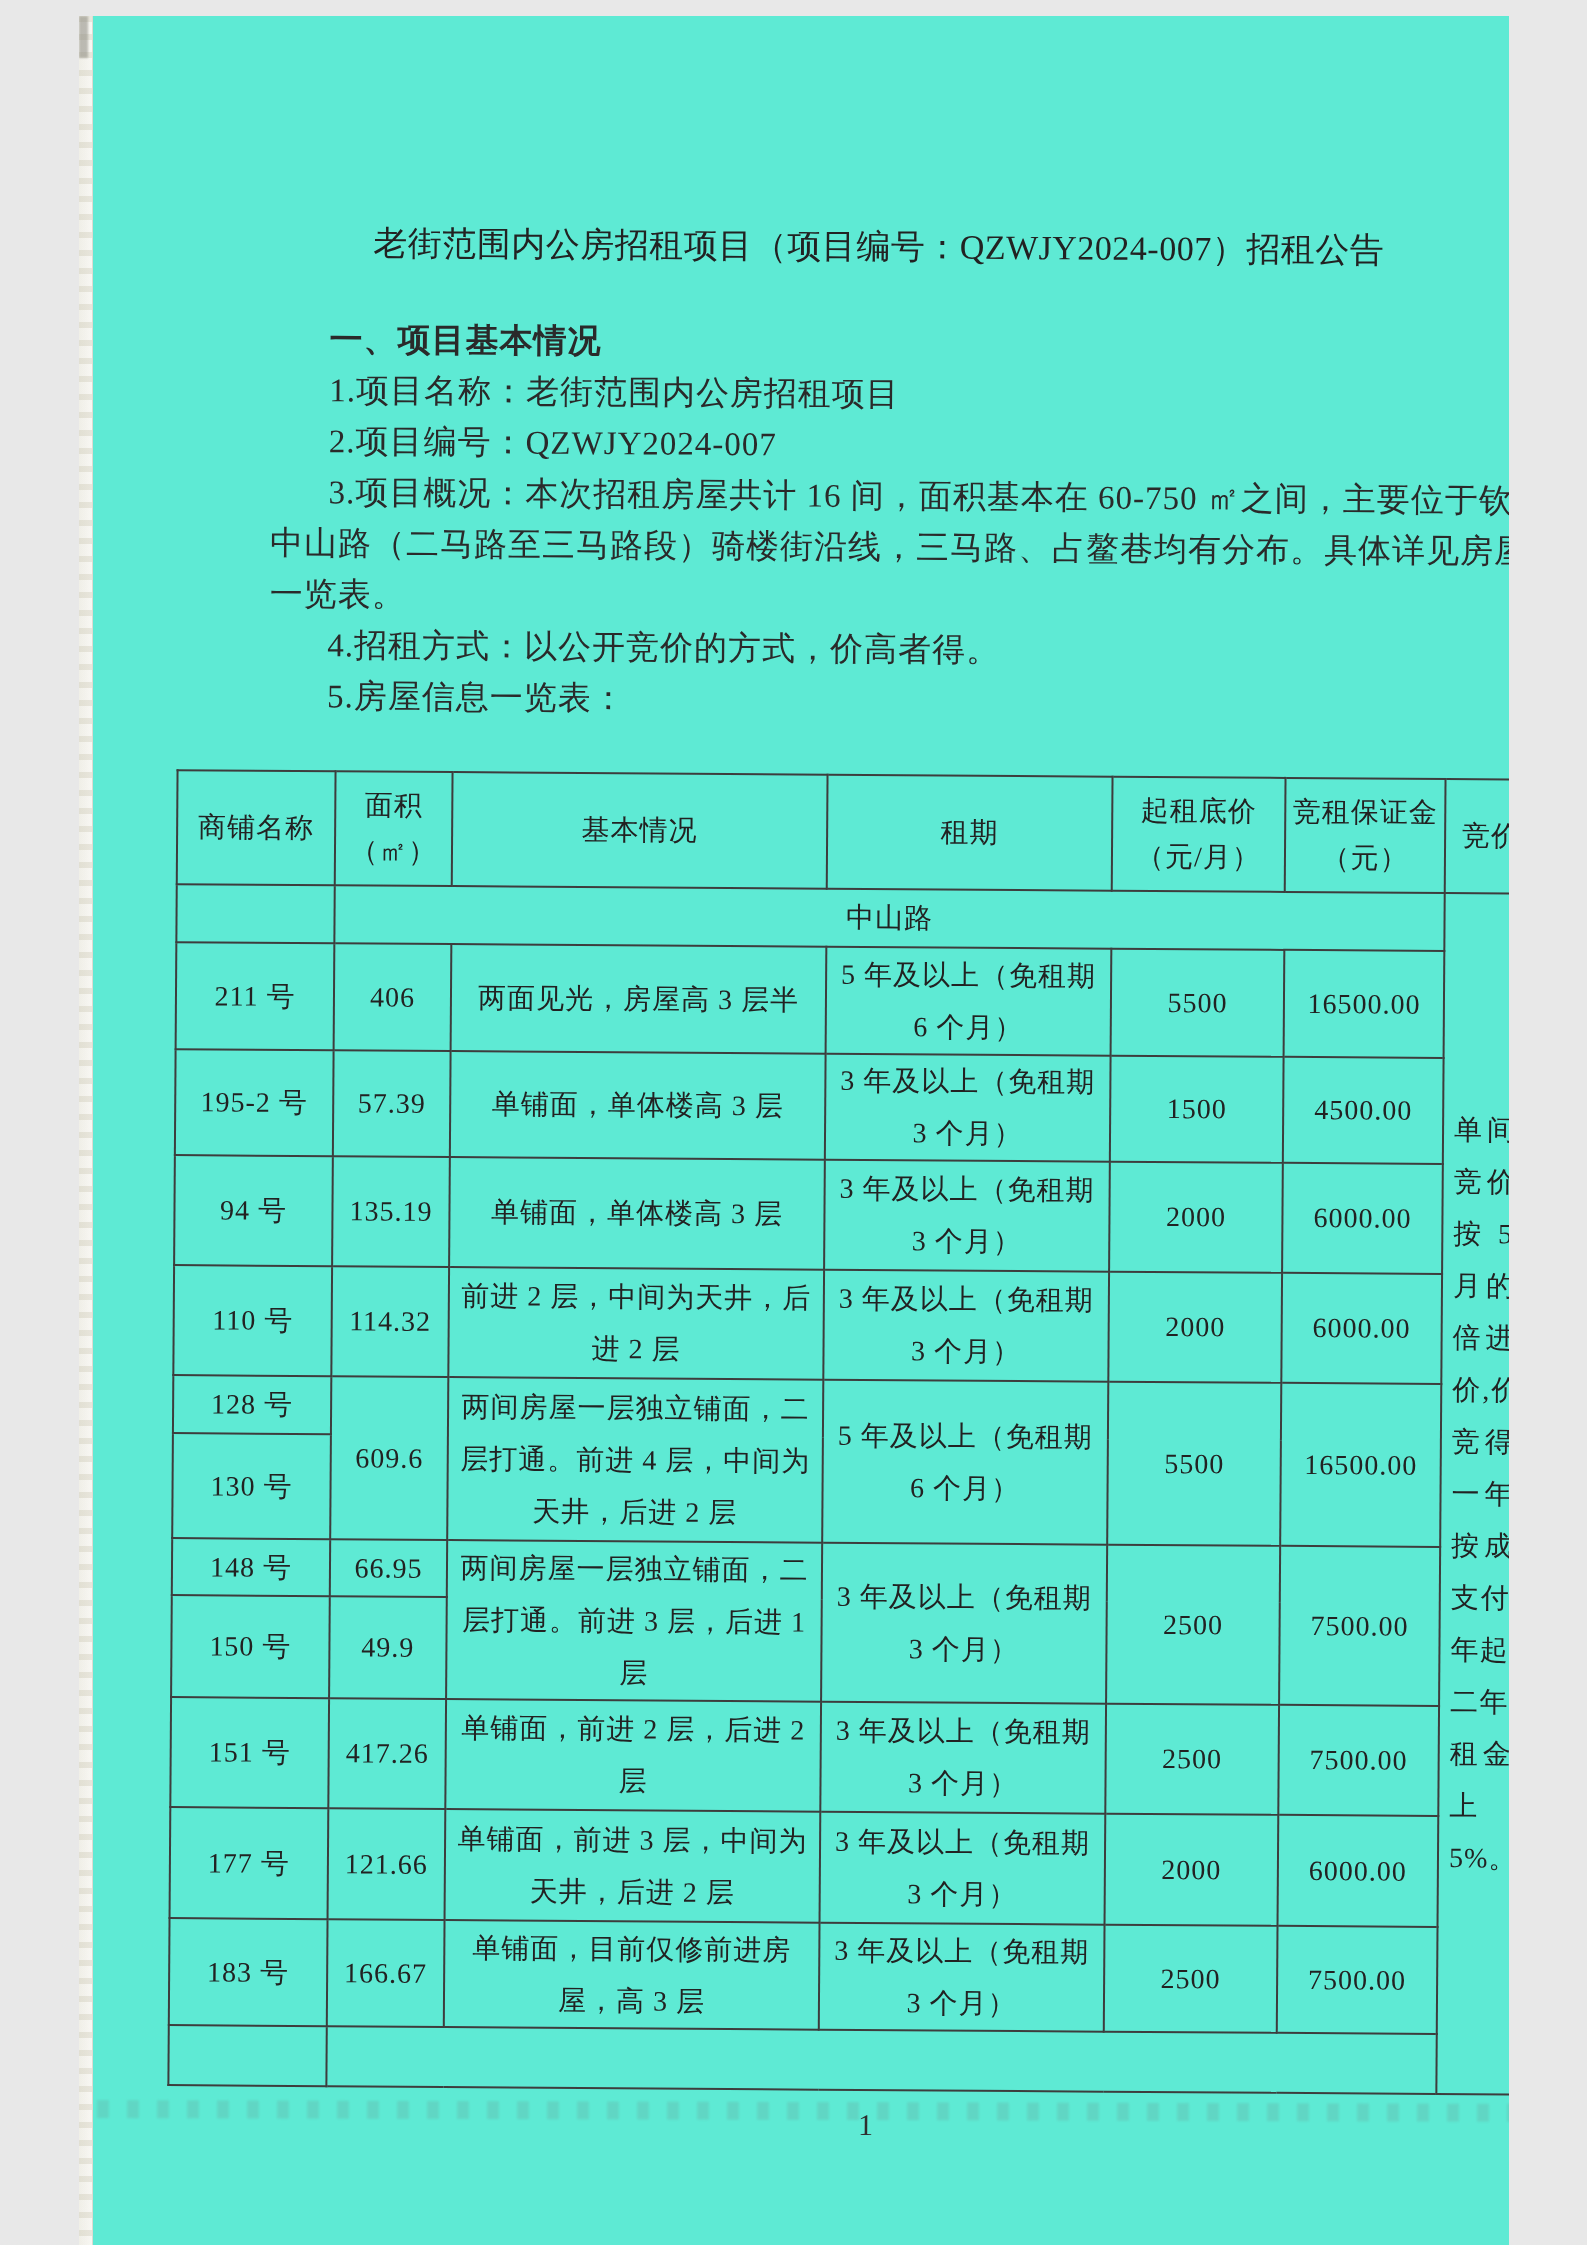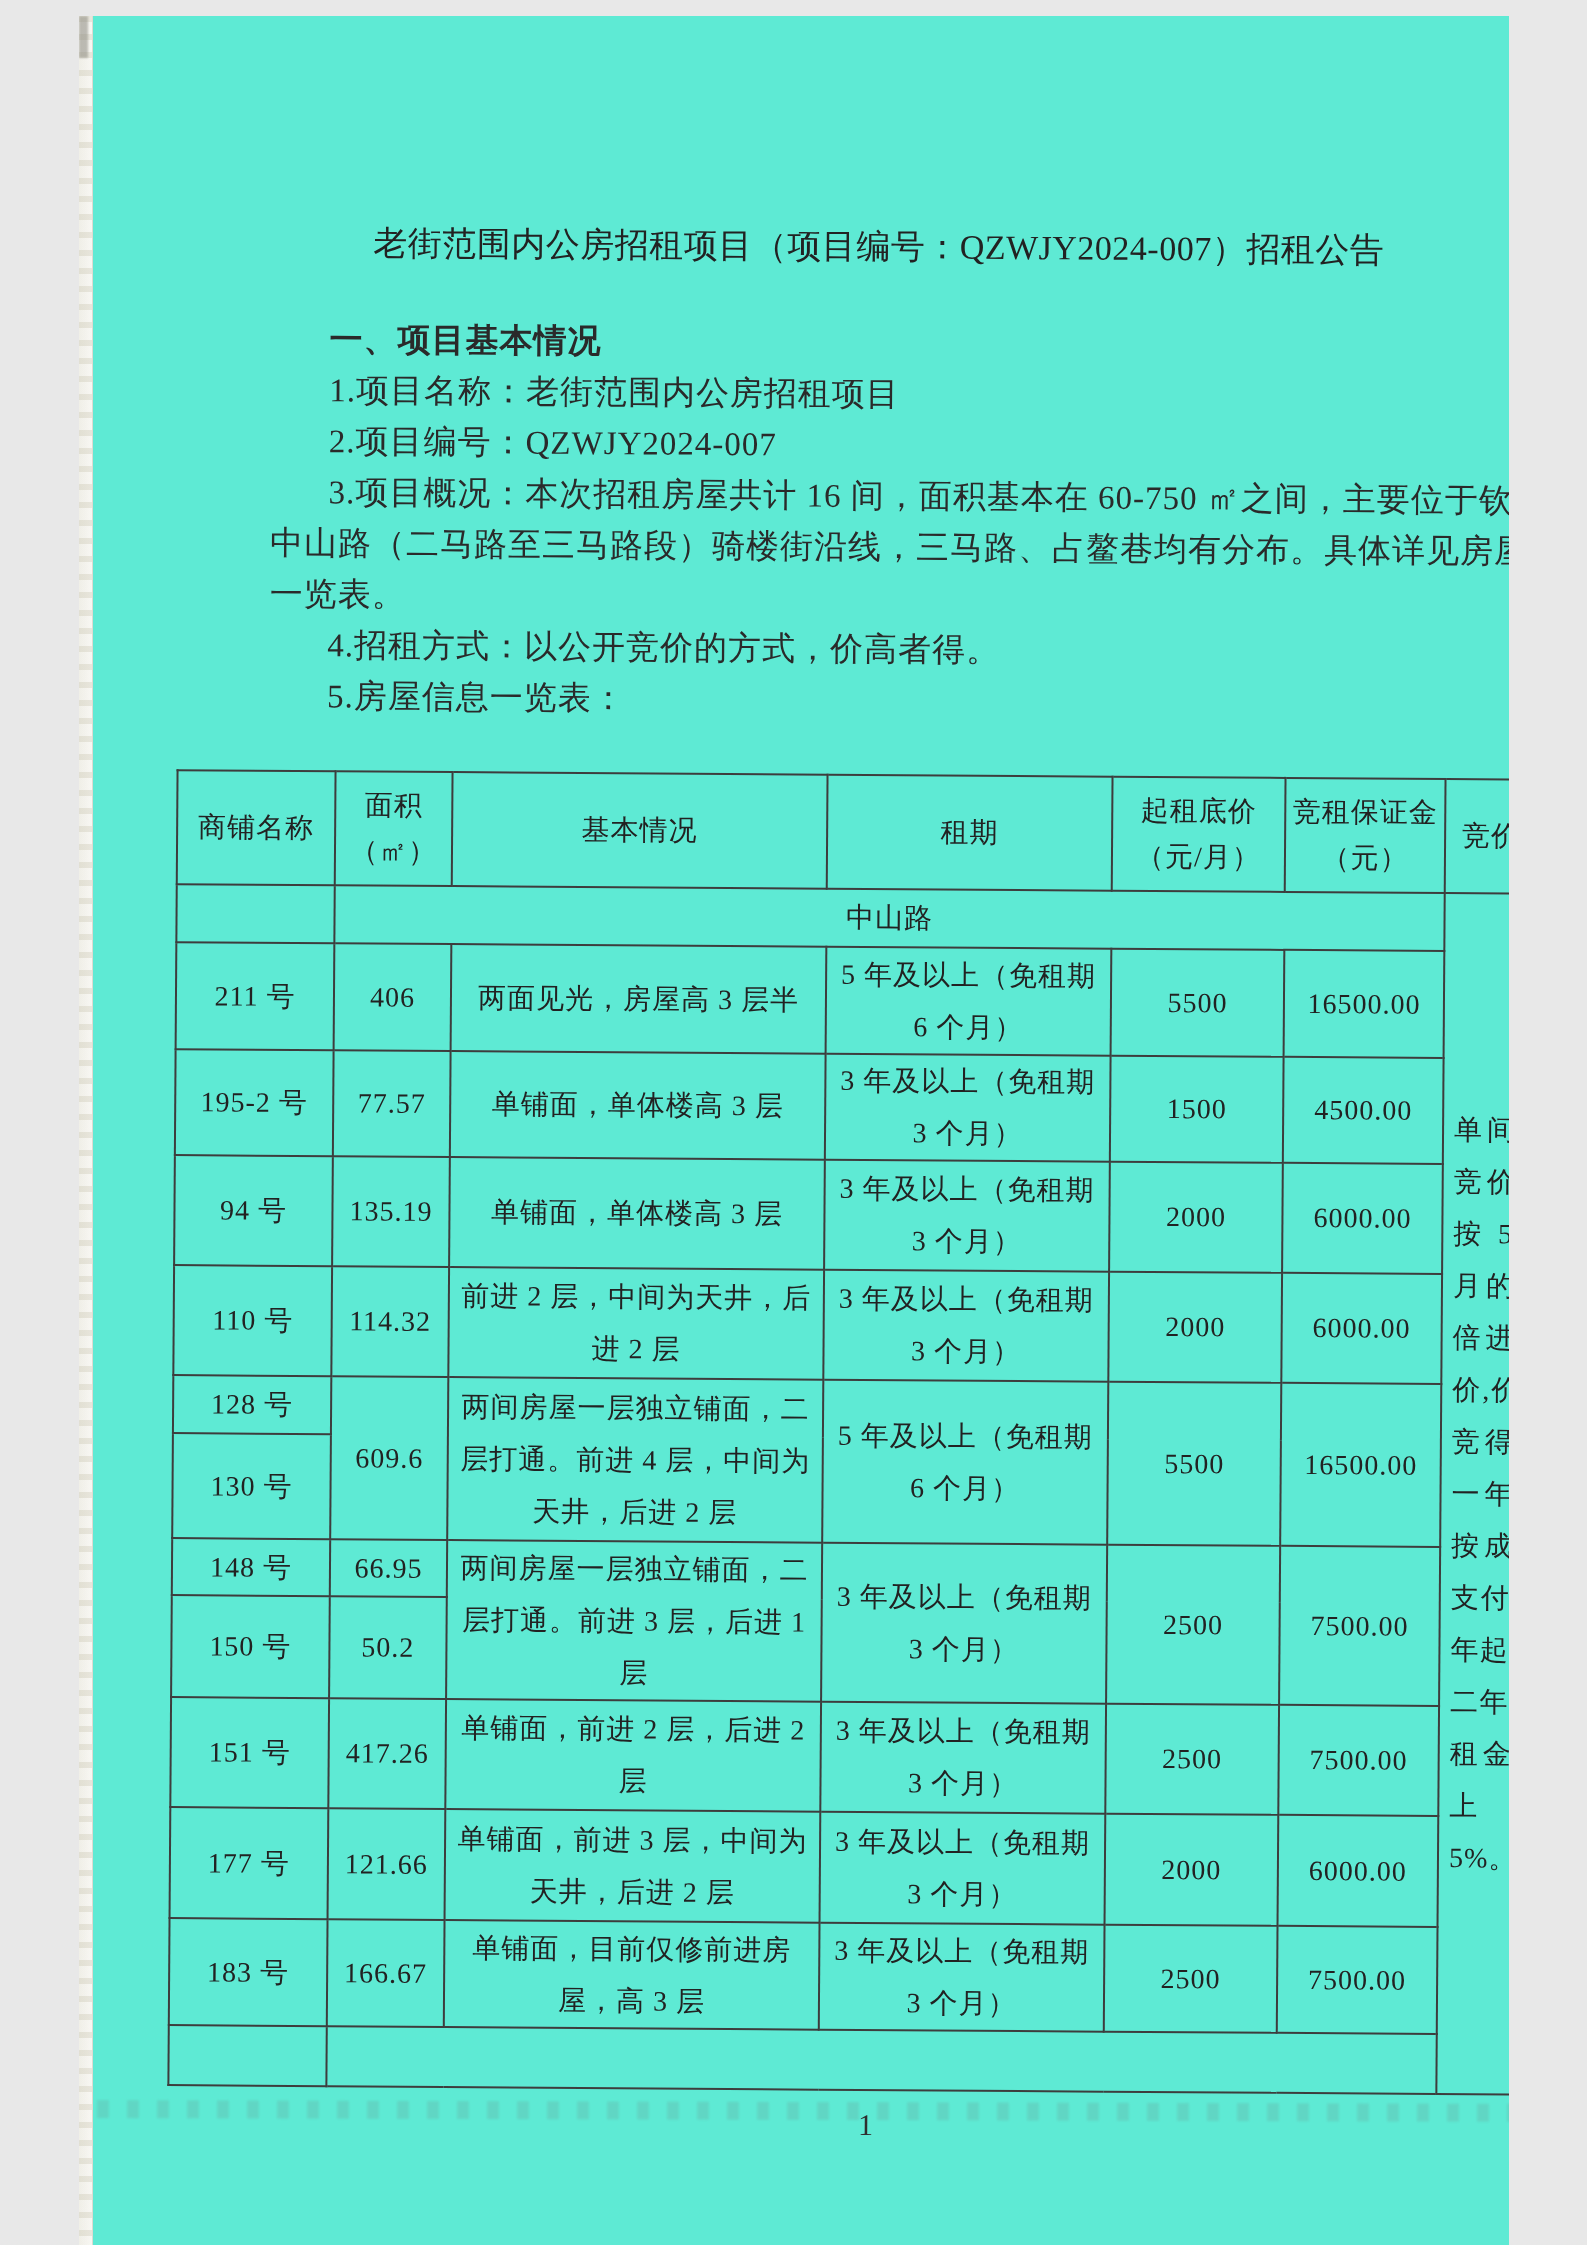--- a/index.html
+++ b/index.html
@@ -141,21 +141,21 @@
             <td>211 号</td>
             <td class="area-cell">406</td>
             <td>两面见光，房屋高 3 层半</td>
             <td>5 年及以上（免租期 6 个月）</td>
             <td>5500</td>
             <td>16500.00</td>
           </tr>
 
           <tr style="height:103px">
             <td>195-2 号</td>
-            <td class="area-cell">77.57</td>
+            <td class="area-cell">57.39</td>
             <td>单铺面，单体楼高 3 层</td>
             <td>3 年及以上（免租期 3 个月）</td>
             <td>1500</td>
             <td>4500.00</td>
           </tr>
 
           <tr style="height:110px">
             <td>94 号</td>
             <td class="area-cell">135.19</td>
             <td>单铺面，单体楼高 3 层</td>
@@ -188,21 +188,21 @@
           <tr style="height:57px">
             <td>148 号</td>
             <td class="area-cell">66.95</td>
             <td rowspan="2">两间房屋一层独立铺面，二层打通。前进 3 层，后进 1 层</td>
             <td rowspan="2">3 年及以上（免租期 3 个月）</td>
             <td rowspan="2">2500</td>
             <td rowspan="2">7500.00</td>
           </tr>
           <tr style="height:102px">
             <td>150 号</td>
-            <td class="area-cell">50.2</td>
+            <td class="area-cell">49.9</td>
           </tr>
 
           <tr style="height:110px">
             <td>151 号</td>
             <td class="area-cell">417.26</td>
             <td>单铺面，前进 2 层，后进 2 层</td>
             <td>3 年及以上（免租期 3 个月）</td>
             <td>2500</td>
             <td>7500.00</td>
           </tr>

